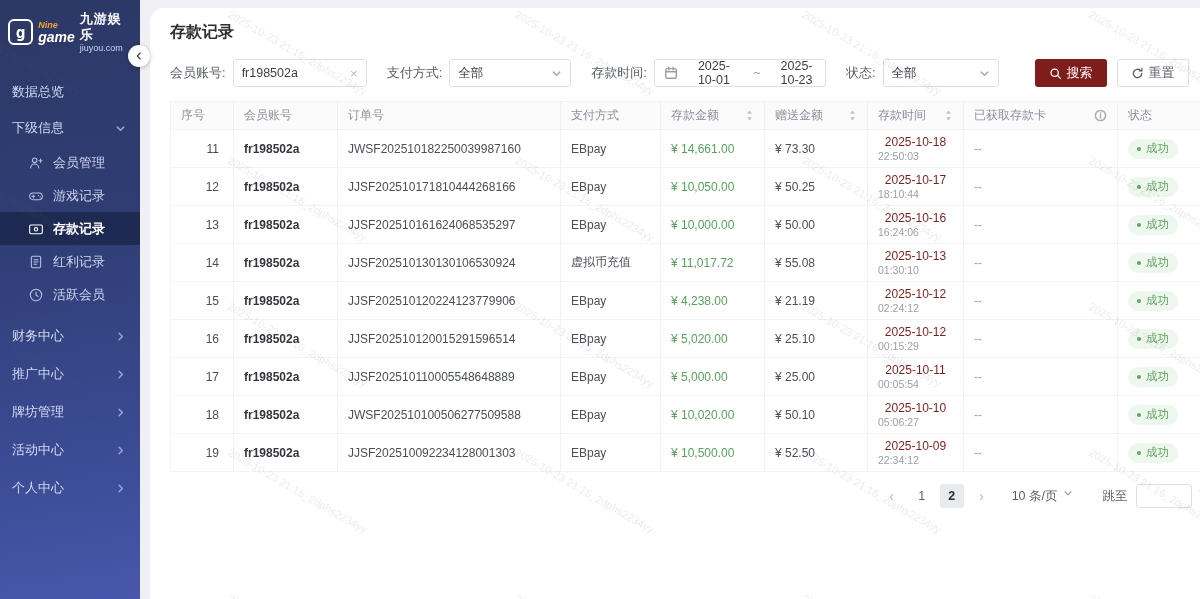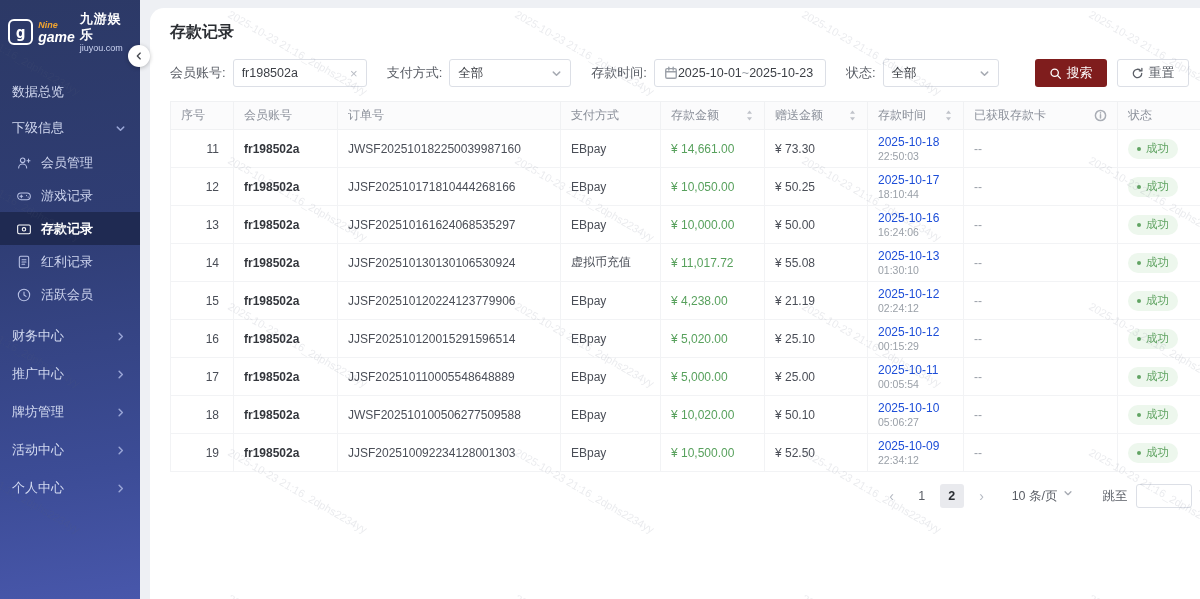--- a/index.html
+++ b/index.html
@@ -32,21 +32,21 @@
   .logo-cn .brand{ color:#fff; font-size:13px; font-weight:bold; letter-spacing:1px; line-height:1.2;}
   .logo-cn .domain{ color:#ccd4f2; font-size:9px; }
   .menu{ margin-top:12px; font-size:13px; }
   .menu-top{
     height:36px; display:flex; align-items:center; justify-content:space-between;
     padding:0 14px 0 12px; cursor:pointer; color:#d3daf1;
   }
   .menu-top .chev{ color:#9aa6d6; }
   .menu-sub{
     height:33px; display:flex; align-items:center; gap:9px;
-    padding-left:16px; cursor:pointer; color:#cdd4ee;text-align:center;
+    padding-left:28px; cursor:pointer; color:#cdd4ee;text-align:center;
   }
   .menu-sub .mi{ width:16px; height:16px; color:#b9c2e6; }
   .menu-sub .mi svg{ width:16px; height:16px; }
   .menu-sub.active{ background:#1f2a52; color:#ffffff; font-weight:bold; }
   .menu-sub.active .mi{ color:#fff; }
   .menu-groups{ margin-top:6px; }
   .menu-groups .menu-top{ height:38px;gap:48px; }
 
   
   .collapse-btn{
@@ -70,21 +70,21 @@
     height:28px; border:1px solid #dcdfe6; border-radius:3px; background:#fff;
     display:flex; align-items:center; font-size:12.5px; color:#3c3f45;
   }
   .acct{ width:134px; padding:0 8px; justify-content:space-between; margin-right:20px;}
   .acct input{ border:none; outline:none; width:100px; font-size:12.5px; color:#3c3f45; font-family:inherit;}
   .clear-x{ color:#b8bcc4; cursor:pointer; font-size:13px; line-height:1;}
   .sel{ padding:0 8px; justify-content:space-between; cursor:pointer; margin-right:20px;}
   .sel .chev{ color:#a6aab2; }
   .sel-pay{ width:122px; }
   .sel-status{ width:116px; }
-  .datebox{ width:172px; padding:0 9px; gap:0; margin-right:20px; cursor:pointer;}
+  .datebox{ width:172px; padding:0 9px; gap:20px; margin-right:20px; cursor:pointer;}
   .datebox .cal{ color:#9ba0a8; }
   .datebox .dtext{ color:#3c3f45; }
   .datebox .dsep{ color:#9ba0a8; }
   .btn{ height:28px; border-radius:3px; display:flex; align-items:center; gap:5px; padding:0 13px; cursor:pointer; font-size:13px; border:1px solid transparent; font-family:inherit;}
   .btn-search{ background:#7f1d1d; color:#fff; margin-left:16px; }
   .btn-reset{ background:#fff; border-color:#dcdfe6; color:#5a5e66; margin-left:10px; }
 
   
   table.grid{ width:1030px; margin-top:14px; border-collapse:collapse; font-size:12px; color:#4a4e57; table-layout:fixed;}
   table.grid th{
@@ -92,21 +92,21 @@
     padding:0 10px; border:1px solid #f0f1f3;
   }
   table.grid td{ padding:5px 10px; border:1px solid #f2f3f5; height:33px; }
   .th-in{ display:flex; align-items:center; }
   .sort-icon{ margin-left:auto; color:#c0c3ca; cursor:pointer; }
   .info-icon{ margin-left:auto; color:#a9adb5; }
   .c-idx{ text-align:right; padding-right:14px !important; }
   th.c-idx{ text-align:right; }
   .c-acct{ font-weight:bold; color:#33363c; }
   .c-amount{ color:#58a15d; }
-  .d1{ color:#1d4ed8; }
+  .d1{ color:#7f1d1d;text-align:center; }
   .d2{ color:#9aa0a8; font-size:10.5px; margin-top:1px; }
   .c-card{ color:#9aa0a8; }
   .badge{
     display:inline-flex; align-items:center; gap:5px; background:#edf7ed; color:#61a463;
     border-radius:10px; padding:2.5px 9px; font-size:11.5px;
   }
   .badge .dot{ width:4px; height:4px; border-radius:50%; background:#61a463; display:inline-block;}
 
   
   .pagination{

